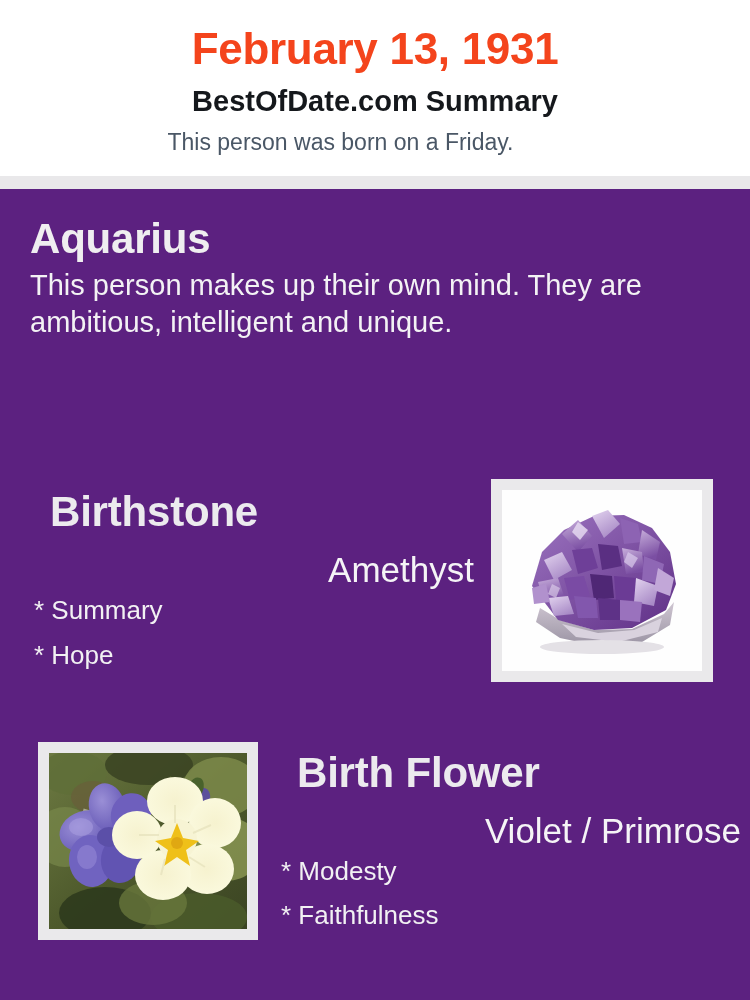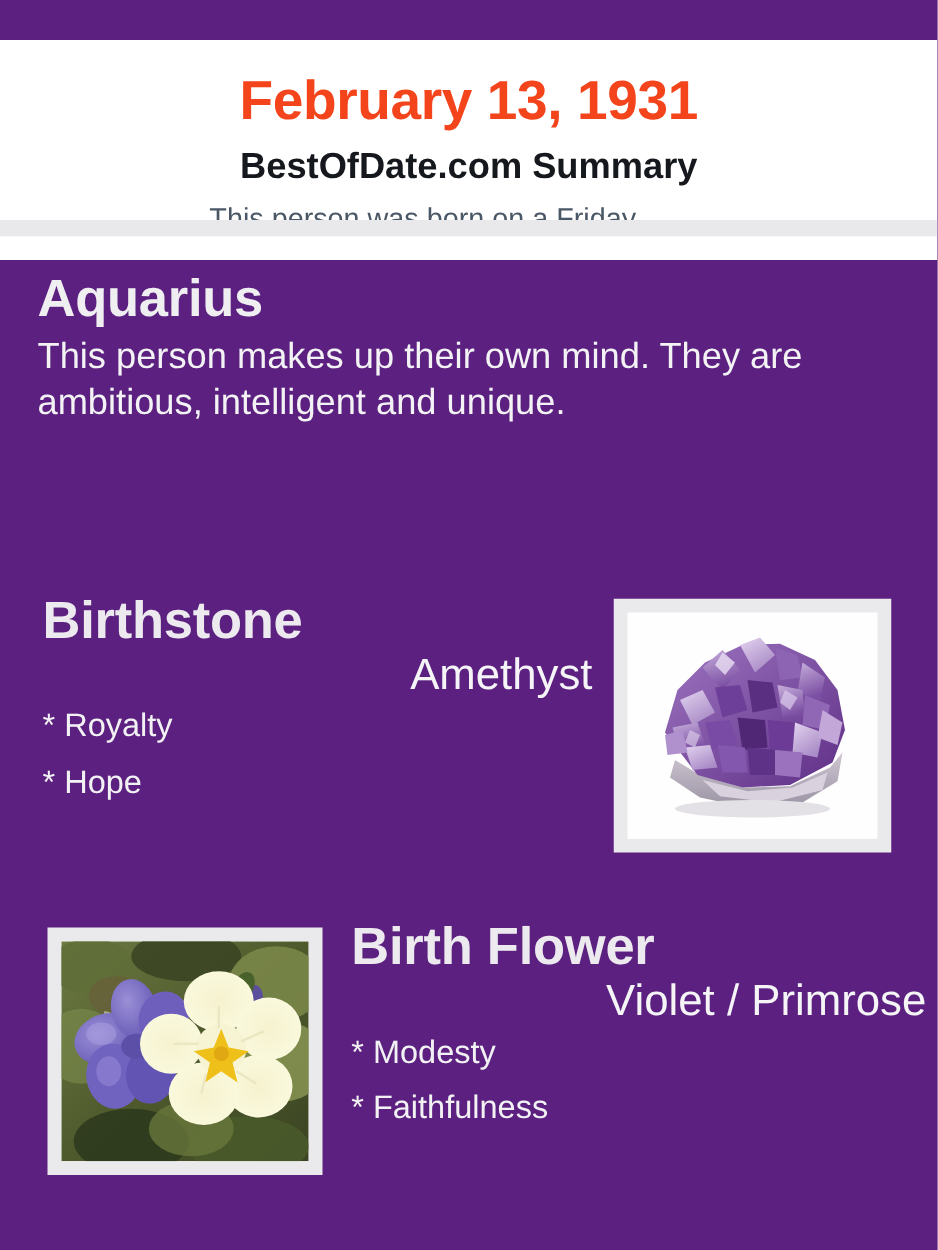--- a/index.html
+++ b/index.html
@@ -27,21 +27,20 @@
   
   .header {
     position: absolute;
     left: 0;
     top: 0;
     width: 750px;
     height: 176px;
     background: #ffffff;
     text-align: center;
     box-sizing: border-box;
-    margin-top: 32px;
   }
   .header-date {
     position: absolute;
     left: 0;
     top: 24px;
     width: 750px;
     font-size: 44px;
     font-weight: bold;
     color: #f4441c;
     letter-spacing: -0.3px;
@@ -109,21 +108,21 @@
     position: absolute;
     left: 34px;
     top: 474px;
     width: 440px;
   }
   .section-title {
     font-size: 42px;
     font-weight: bold;
     color: #eceaee;
     line-height: 1.05;
-    margin: 0;
+    margin: 16px;
     letter-spacing: -0.2px;
   }
   .section-sub {
     font-size: 35px;
     font-weight: normal;
     color: #f5f4f6;
     line-height: 1.12;
     margin: 2px 0 0 0;
     text-align: right;
   }
@@ -196,21 +195,21 @@
 
   <div class="zodiac">
     <div class="zodiac-name">Aquarius</div>
     <div class="zodiac-desc">This person makes up their own mind. They are ambitious, intelligent and unique.</div>
   </div>
 
   <div class="birthstone">
     <div class="section-title">Birthstone</div>
     <div class="section-sub">Amethyst</div>
     <ul class="traits">
-      <li>* Royalty</li>
+      <li>* Summary</li>
       <li>* Hope</li>
     </ul>
   </div>
 
   <div class="photo-frame" id="stone-frame">
     <div class="photo-inner">
       <svg width="200" height="181" viewBox="0 0 200 181" preserveAspectRatio="xMidYMid slice">
         <defs>
           <linearGradient id="gA" x1="0" y1="0" x2="0.3" y2="1">
             <stop offset="0" stop-color="#c7aedb"></stop>

